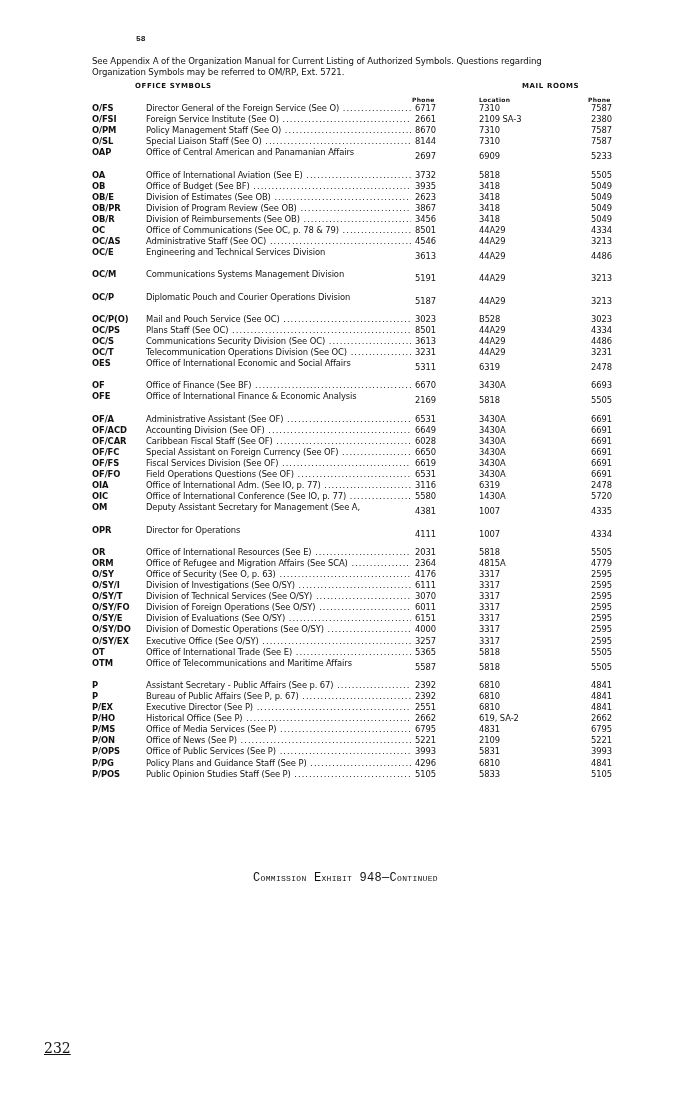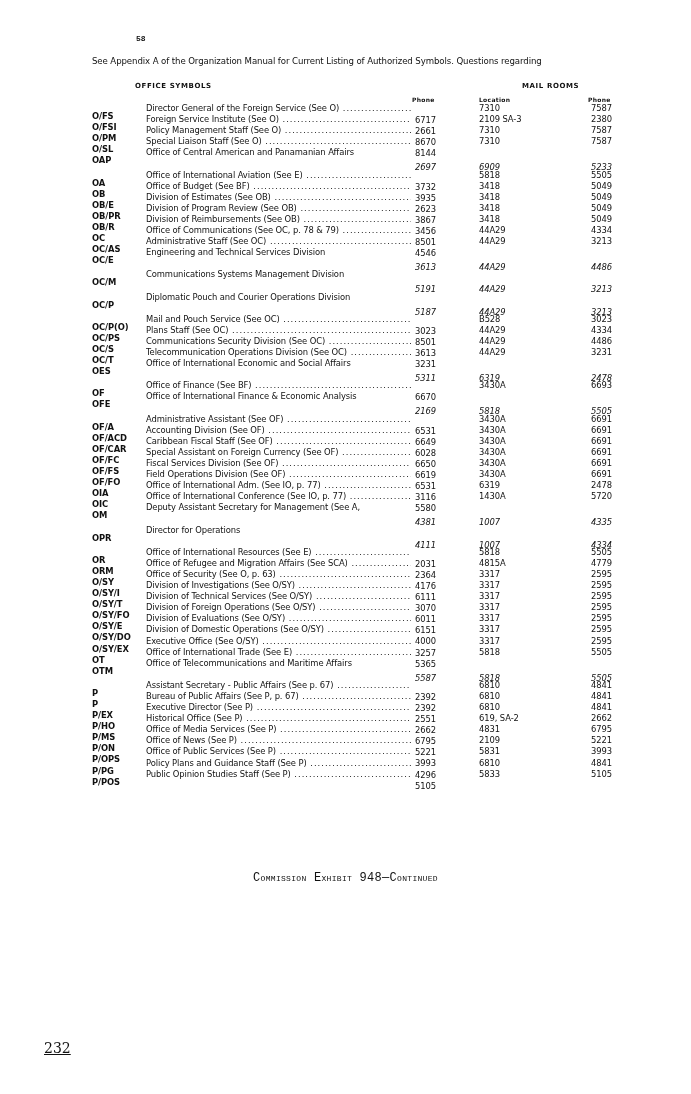--- a/index.html
+++ b/index.html
@@ -4,37 +4,38 @@
   <style>
     html, body { margin: 0; padding: 0; background: #ffffff; }
     body { width: 691px; height: 1094px; position: relative; overflow: hidden; color: #111; }
     .page-num-top { position: absolute; left: 92px; top: 34px; font-family: Liberation Mono, monospace; font-weight: bold; font-size: 8px; padding-left: 44px; }
     .intro { position: absolute; left: 92px; top: 56px; width: 520px; font-family: "DejaVu Sans", sans-serif; font-size: 8.6px; line-height: 11px; letter-spacing: -0.1px; }
     .section-head { position: absolute; top: 82px; font-family: "DejaVu Sans", sans-serif; font-weight: bold; font-size: 7px; letter-spacing: 0.6px; margin-left: 43px; }
     .col-head { position: absolute; top: 96px; font-family: "DejaVu Sans", sans-serif; font-weight: bold; font-size: 6px; letter-spacing: 0.3px; }
     .rows { position: absolute; left: 0; top: 103px; width: 691px; font-family: "DejaVu Sans", sans-serif; font-size: 8.4px; letter-spacing: -0.1px; }
     .row { position: relative; height: 11.1px; line-height: 11.1px; white-space: nowrap; }
     .row.tall { height: 22.2px; }
-    .sym { position: absolute; left: 92px; top: 8px; font-weight: bold; }
+    .sym { position: absolute; left: 92px; top: 0; font-weight: bold; }
     .desc { position: absolute; left: 146px; top: 0; width: 265px; overflow: hidden; }
     .dots::after { content: " ......................................................................................................"; letter-spacing: 1px; }
-    .ph { position: absolute; left: 412px; top: 12px; width: 24px; text-align: right; }
-    .row.tall .ph, .row.tall .loc, .row.tall .mph { top: 15px; font-style: italic; }
+    .ph { position: absolute; left: 412px; top: 0; width: 24px; text-align: right; }
+    .row.tall .ph, .row.tall .loc, .row.tall .mph { top: 4px; }
     .loc { position: absolute; left: 479px; top: 0; }
     .mph { position: absolute; left: 585px; top: 0; width: 27px; text-align: right; }
     .caption { position: absolute; left: 0; width: 691px; top: 871px; text-align: center; font-family: Liberation Mono, monospace; font-size: 12px; font-variant: small-caps; letter-spacing: 0.3px; }
     .page-num-bottom { position: absolute; left: 44px; top: 1040px; font-family: "DejaVu Serif", serif; font-size: 14px; text-decoration: underline; }
   </style>
 </head>
 <body>
 
 <div>
   <div class="page-num-top">58</div>
   <div class="intro">
     <div>See Appendix A of the Organization Manual for Current Listing of Authorized Symbols.  Questions regarding</div>
+    <div>Organization Symbols may be referred to OM/RP, Ext. 5721.</div>
   </div>
   <div class="section-head" style="left:92px;">OFFICE SYMBOLS</div>
   <div class="section-head" style="left:479px;">MAIL ROOMS</div>
   <div class="col-head" style="left:412px;">Phone</div>
   <div class="col-head" style="left:479px;">Location</div>
   <div class="col-head" style="left:588px;">Phone</div>
 
   <div class="rows" id="rows">
       <div class="row">
         <span class="sym">O/FS</span>
@@ -220,21 +221,21 @@
       </div>
       <div class="row">
         <span class="sym">OF/FS</span>
         <span class="desc"><span class="dots">Fiscal Services Division (See OF)</span></span>
         <span class="ph">6619</span>
         <span class="loc">3430A</span>
         <span class="mph">6691</span>
       </div>
       <div class="row">
         <span class="sym">OF/FO</span>
-        <span class="desc"><span class="dots">Field Operations Division (See OF)</span></span>
+        <span class="desc"><span class="dots">Field Operations Questions (See OF)</span></span>
         <span class="ph">6531</span>
         <span class="loc">3430A</span>
         <span class="mph">6691</span>
       </div>
       <div class="row">
         <span class="sym">OIA</span>
         <span class="desc"><span class="dots">Office of International Adm. (See IO, p. 77)</span></span>
         <span class="ph">3116</span>
         <span class="loc">6319</span>
         <span class="mph">2478</span>

